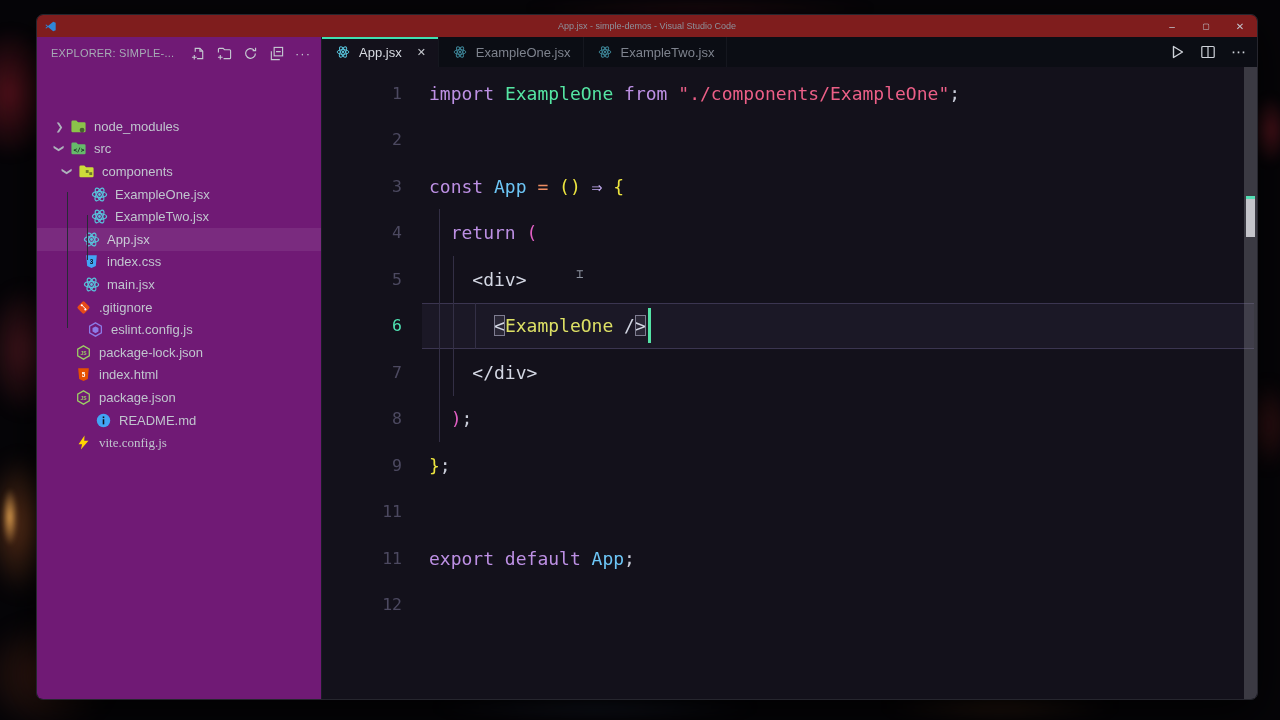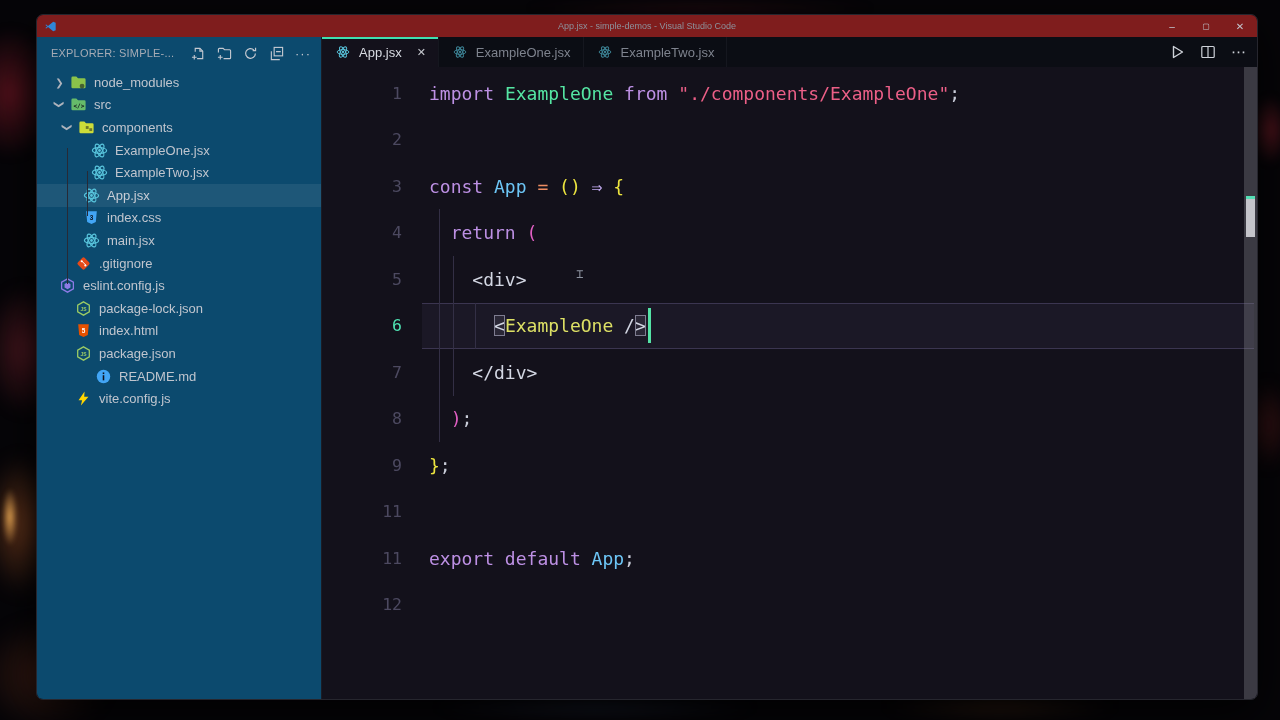--- a/index.html
+++ b/index.html
@@ -32,21 +32,21 @@
   .titlebar{height:22px;flex:0 0 22px;background:#7f1d1d;display:flex;align-items:center;position:relative;}
   .tb-logo{margin-left:7px;display:flex;align-items:center;}
   .tb-title{position:absolute;left:0;right:0;text-align:center;font-size:9px;color:#8d929c;pointer-events:none;}
   .tb-controls{margin-left:auto;display:flex;align-items:center;height:100%;}
   .tb-btn{width:34px;height:100%;display:flex;align-items:center;justify-content:center;color:#c3c7cf;font-size:10px;}
   .tb-btn.max{font-size:8px;}
 
   .mainrow{flex:1;display:flex;min-height:0;}
 
   
-  .sidebar{width:284px;flex:0 0 284px;background:#0c4a6e;border-right:1px solid #1a1c25;display:flex;flex-direction:column;}
+  .sidebar{width:284px;flex:0 0 284px;background:#701a75;border-right:1px solid #1a1c25;display:flex;flex-direction:column;gap:44px;}
   .sb-header{height:32px;flex:0 0 32px;display:flex;align-items:center;padding:0 10px 0 14px;}
   .sb-title{font-size:11px;color:#a6abb5;letter-spacing:.2px;flex:1;white-space:nowrap;overflow:hidden;}
   .sb-actions{display:flex;gap:11px;align-items:center;}
   .sb-actions .aicon{display:flex;align-items:center;color:#c4c8d0;}
   .tree{position:relative;font-size:13px;color:#c0c5ce;padding-top:2px;}
   .trow{height:22.6px;display:flex;align-items:center;white-space:nowrap;}
   .trow.selected{background:rgba(255,255,255,.075);}
   .trow.selected .tlabel{color:#c9cdd6;}
   .chev{width:17px;flex:0 0 17px;font-size:10px;color:#aeb3bc;display:flex;justify-content:center;}
   .chev.expanded{transform:rotate(90deg);}
@@ -252,21 +252,21 @@
             <span class="aicon ticon">
               <svg width="17" height="17" viewBox="0 0 24 24">
                 <rect x="5.2" y="5.2" width="13.6" height="13.6" rx="2.6" transform="rotate(45 12 12)" fill="#e64a19"></rect>
                 <path d="M9.5 8.5l6 6" stroke="#fff" stroke-width="1.4"></path>
                 <circle cx="9.5" cy="8.8" r="1.5" fill="#fff"></circle>
                 <circle cx="14.6" cy="14.8" r="1.5" fill="#fff"></circle>
               </svg>
             </span>
             <span class="tlabel">.gitignore</span>
           </div>
-          <div class="trow" style="padding-left: 20px;">
+          <div class="trow" style="padding-left: 48px;">
             <span class="aicon ticon">
               <svg width="17" height="17" viewBox="0 0 24 24">
                 <path d="M12 2.6l8.3 4.8v9.2L12 21.4l-8.3-4.8V7.4z" fill="none" stroke="#8c7ae6" stroke-width="1.8"></path>
                 <path d="M12 7.6l4.2 2.4v4.8L12 17.2l-4.2-2.4v-4.8z" fill="#8c7ae6"></path>
               </svg>
             </span>
             <span class="tlabel">eslint.config.js</span>
           </div>
           <div class="trow" style="padding-left: 36px;">
             <span class="aicon ticon">
@@ -298,21 +298,21 @@
           <div class="trow" style="padding-left: 28px; margin-left: 28px;">
             <span class="aicon ticon">
               <svg width="17" height="17" viewBox="0 0 24 24">
                 <circle cx="12" cy="12" r="9.5" fill="#42a5f5"></circle>
                 <rect x="10.9" y="10.2" width="2.2" height="7.2" fill="#0f1119"></rect>
                 <rect x="10.9" y="6.3" width="2.2" height="2.3" fill="#0f1119"></rect>
               </svg>
             </span>
             <span class="tlabel">README.md</span>
           </div>
-          <div class="trow" style="padding-left: 36px;">
+          <div class="trow" style="padding-left: 36px; font-family: Liberation Serif, serif;">
             <span class="aicon ticon">
               <svg width="17" height="17" viewBox="0 0 24 24">
                 <path d="M13.5 2 5 14.5h5L8.3 22 19 9.5h-6z" fill="#ffd600"></path>
               </svg>
             </span>
             <span class="tlabel">vite.config.js</span>
           </div>
         </div>
     </div>
 

